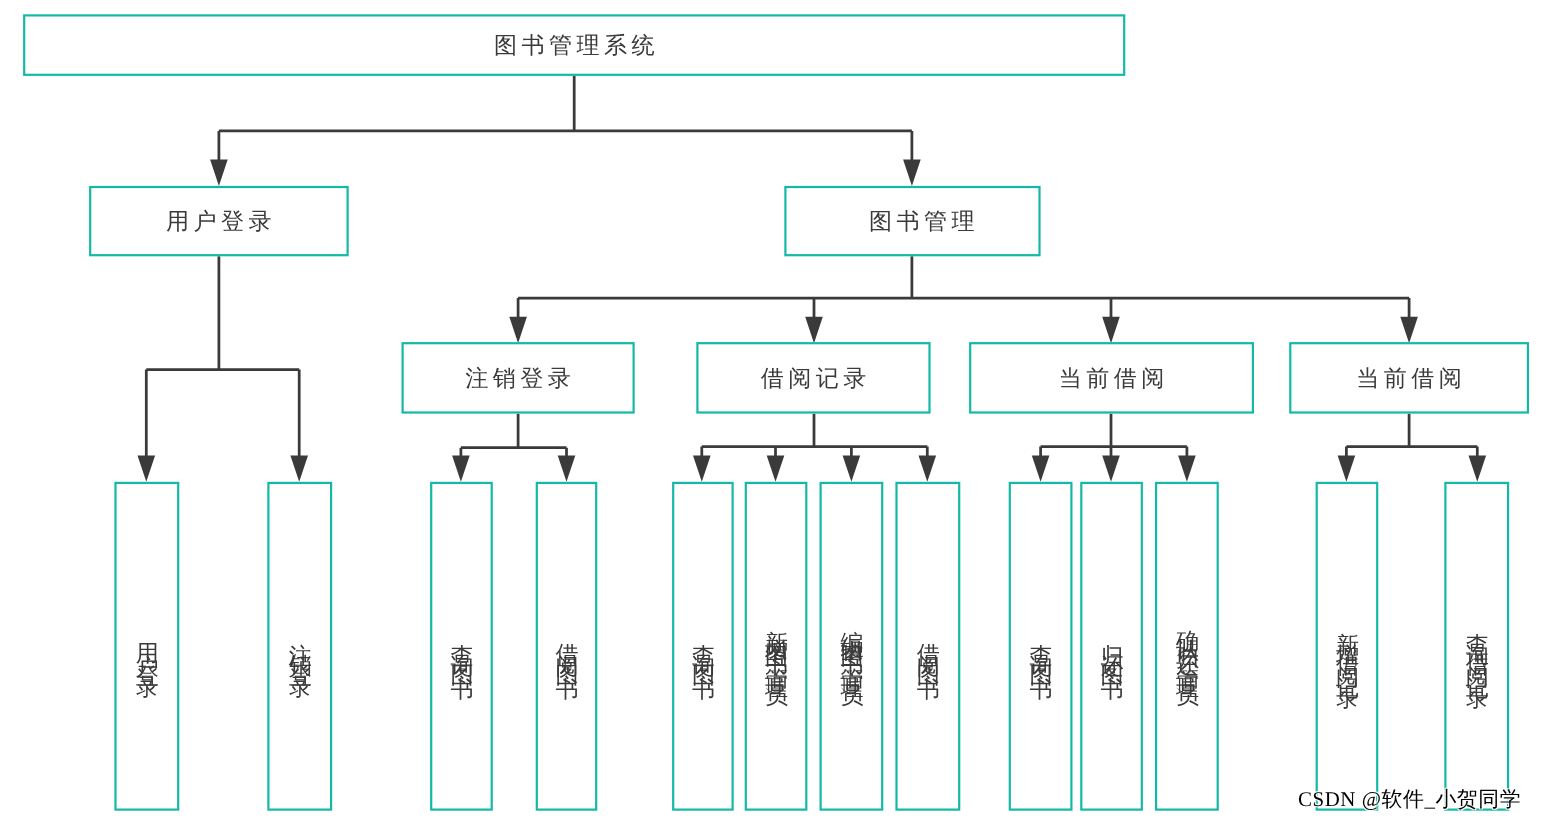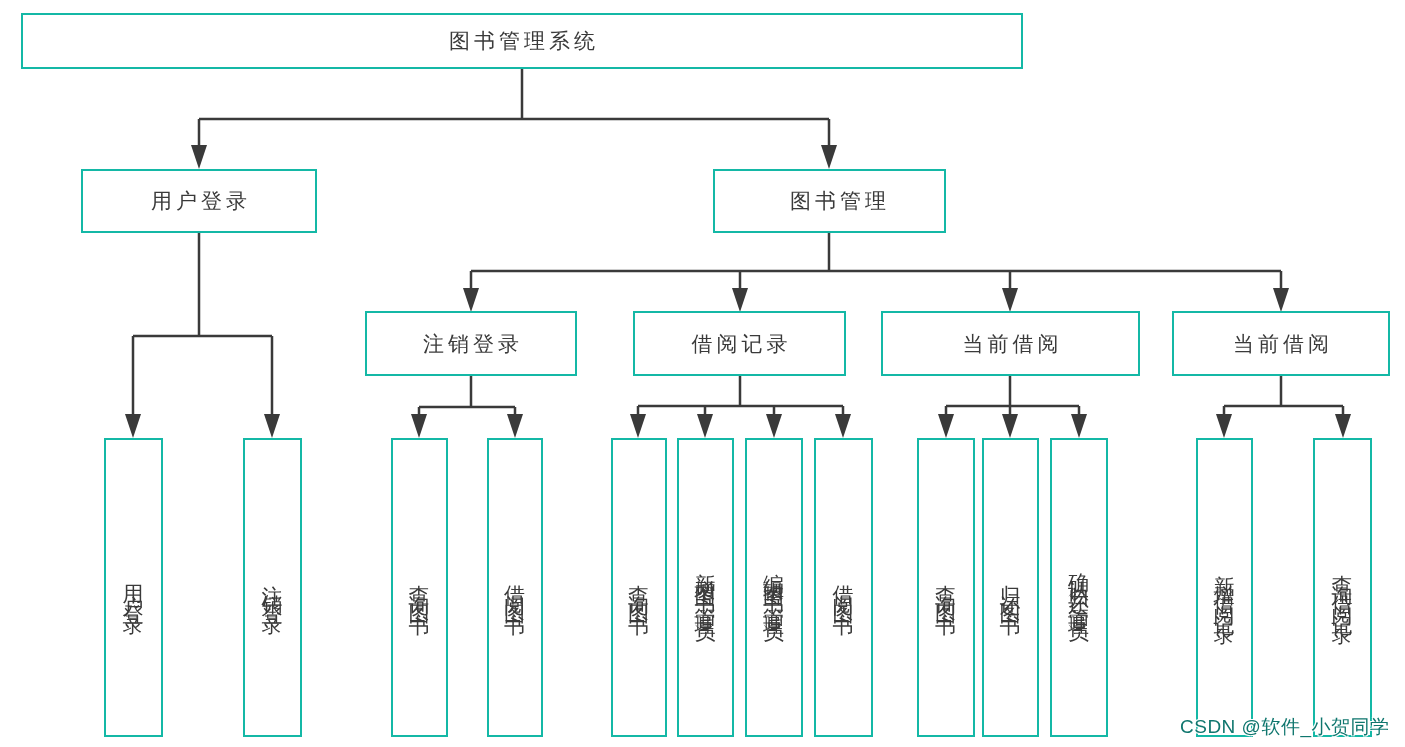--- a/index.html
+++ b/index.html
@@ -15,23 +15,24 @@
   }
   .hlabel{font-size:21px;letter-spacing:4px;text-indent:4px;white-space:nowrap;}
   .leaf{top:438px;height:299px;}
   .vtext{
     writing-mode:vertical-rl;text-orientation:mixed;
     font-size:21px;letter-spacing:10px;line-height:1;white-space:nowrap;
   }
   .leaf.long .vtext{letter-spacing:7px;}
   #watermark{
     position:absolute;left:1180px;top:714px;z-index:3;
-    font-size:19px;letter-spacing:.5px;color:#0f766e;white-space:nowrap;
+    font-size:19px;letter-spacing:.5px;color:#000000;white-space:nowrap;
     text-shadow:-1px -1px 0 rgba(255,255,255,.95),1px 1px 0 rgba(255,255,255,.95),
                 1px -1px 0 rgba(255,255,255,.9),-1px 1px 0 rgba(255,255,255,.9);
+    font-family:Liberation Serif, serif;
   }
 </style>
 </head>
 <body>
 
 <div id="stage">
 
   <svg id="connectors" width="1405" height="747" viewBox="0 0 1405 747">
     <g stroke="#3a3a3a" stroke-width="2.5" fill="none">
       <path d="M522 69 V119 M199 119 H829 M199 119 V150 M829 119 V150"></path>

